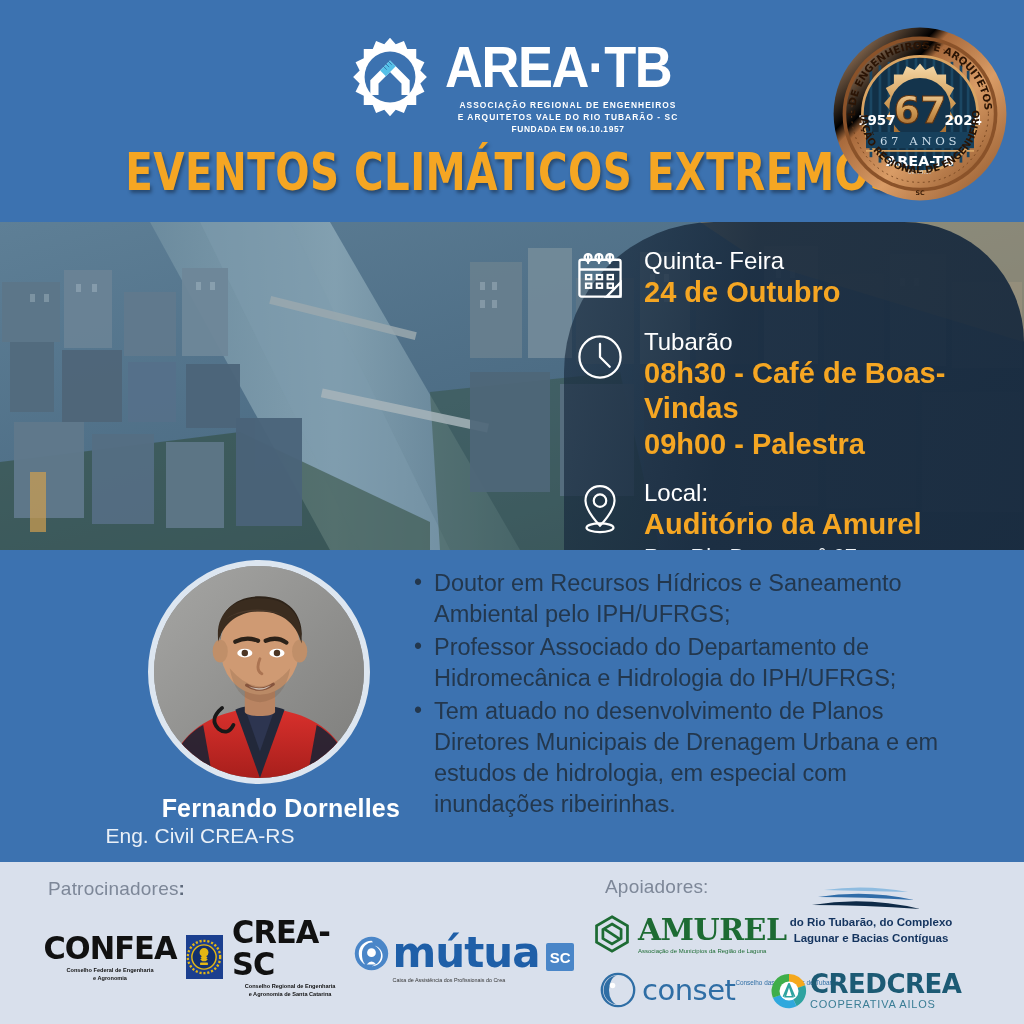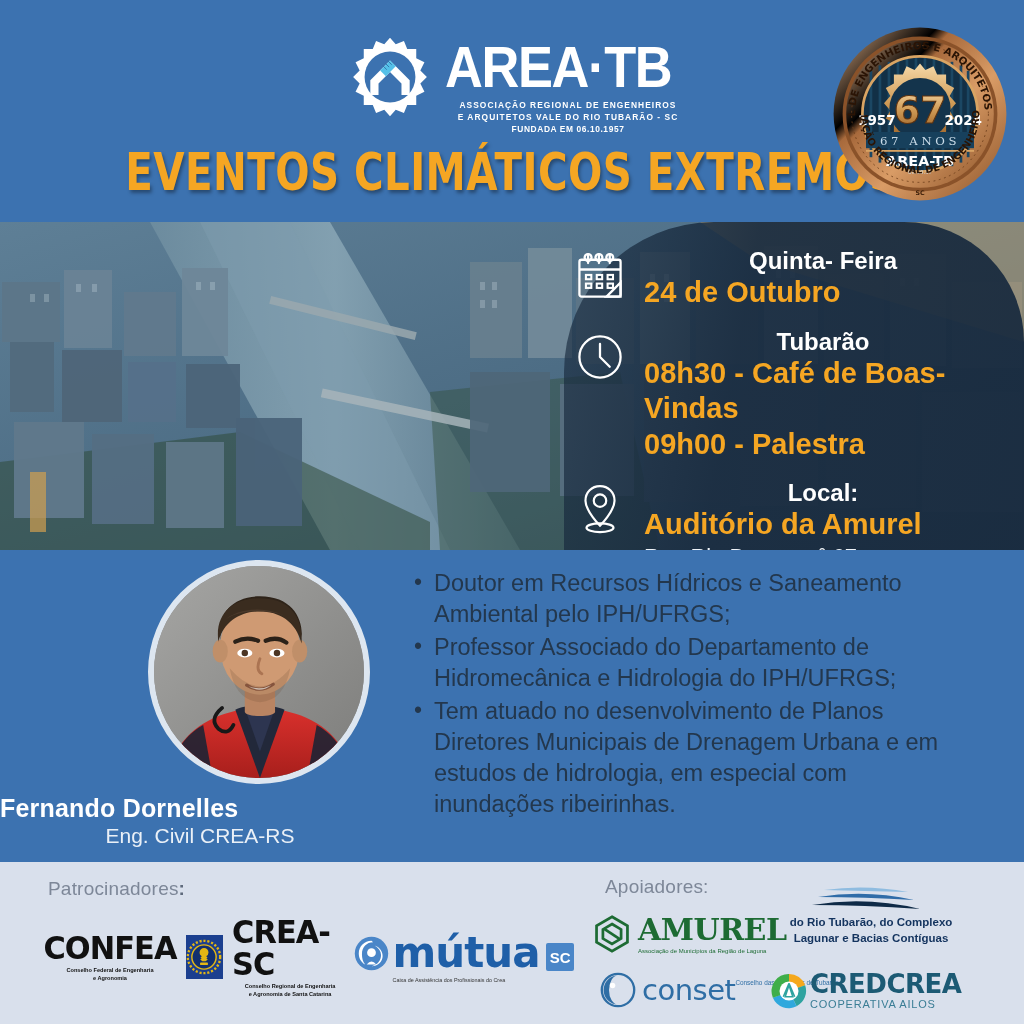--- a/index.html
+++ b/index.html
@@ -48,33 +48,33 @@
   .cityscape { position:absolute; inset:0; }
   .photo-overlay {
     position:absolute; top:0; right:0; width:460px; height:100%;
     background:linear-gradient(100deg, rgba(24,42,62,.62) 0%, rgba(24,42,62,.90) 38%, rgba(24,42,62,.94) 100%);
     border-top-left-radius:150px; border-top-right-radius:120px;
   }
   .details { position:absolute; right:22px; top:24px; width:430px; color:#fff; }
   .drow { display:flex; align-items:flex-start; gap:16px; margin-bottom:16px; }
   .dicon { flex:none; width:56px; display:flex; justify-content:center; padding-top:4px; }
   .dtext { flex:1; }
-  .d-lbl { font-size:24px; font-weight:bold; color:#ffffff; line-height:1.22;text-align:center; }
+  .d-lbl { font-size:24px; font-weight:normal; color:#ffffff; line-height:1.22; }
   .d-val { font-size:29px; font-weight:bold; color:#f5a623; line-height:1.22; }
   .d-sub { font-size:22px; color:#eef3f8; line-height:1.24; }
 
   
   .speaker { position:relative; height:312px; background:#3c72b0; display:flex; }
   .spk-left { width:400px; position:relative; }
   .portrait {
     position:absolute; left:148px; top:10px; width:222px; height:224px;
     border-radius:50%; border:6px solid #dde6f0; overflow:hidden; background:#8c8c8c;
   }
   .spk-name {
-    position:absolute; left:0; top:244px; width:400px; text-align:left;
+    position:absolute; left:0; top:244px; width:400px; text-align:right;
     color:#ffffff; font-size:25px; font-weight:bold; letter-spacing:.2px;
   }
   .spk-role {
     position:absolute; left:0; top:274px; width:400px; text-align:center;
     color:#eaf0f7; font-size:21px;
   }
   .bio { flex:1; padding:18px 70px 0 10px; }
   .bio ul { list-style:none; }
   .bio li {
     position:relative; padding-left:24px; margin-bottom:2px;

